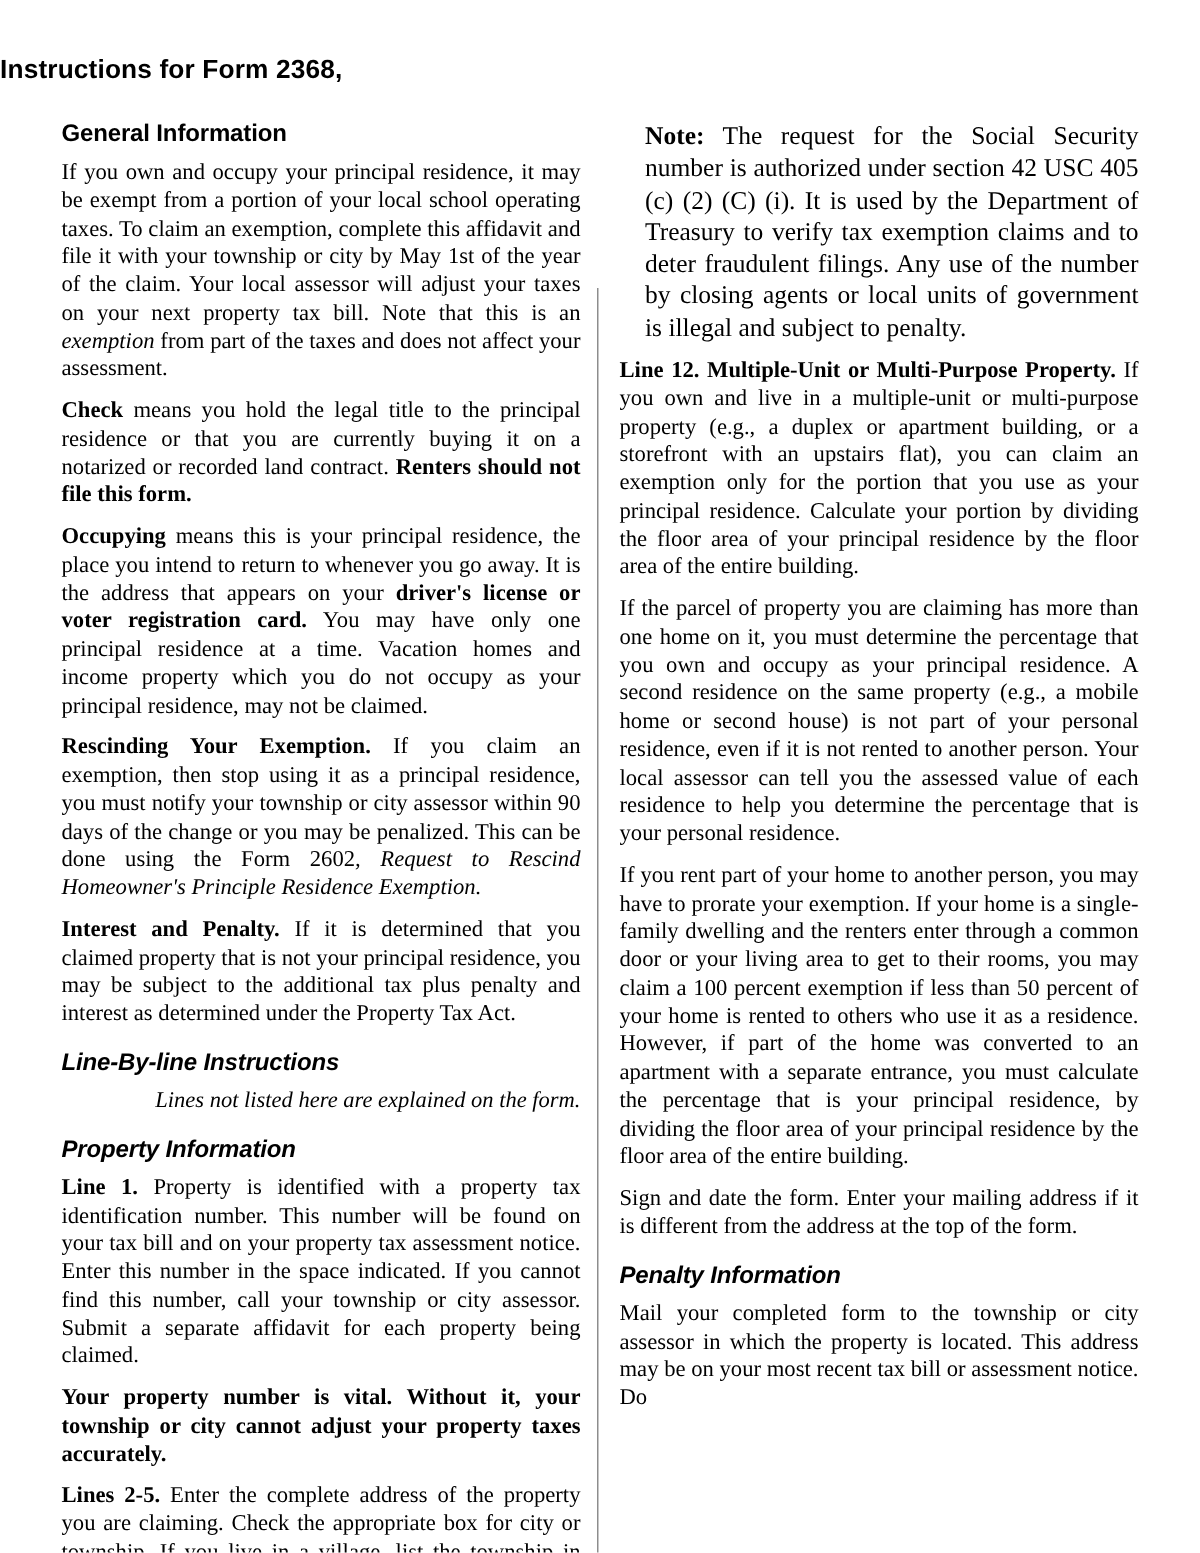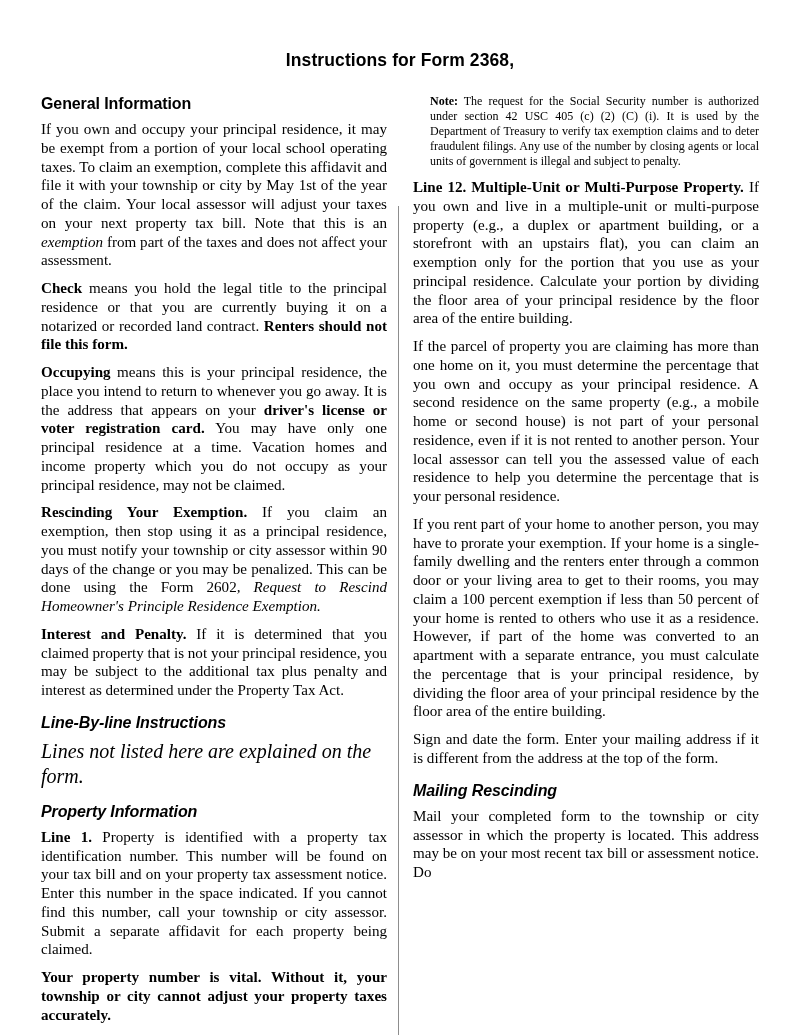--- a/index.html
+++ b/index.html
@@ -19,22 +19,21 @@
   .page {
     width: 800px;
     height: 1035px;
     position: relative;
     box-sizing: border-box;
     padding: 0;
   }
 
   
   .title-block {
-    padding-top: 48px;
-    text-align: center;
+    padding-top: 34px;
     font-family: "Liberation Sans", "DejaVu Sans", sans-serif;
     font-weight: bold;
     font-size: 17.5px;
     line-height: 1.42;
     letter-spacing: 0.1px;
   }
   .title-line { display: block; }
 
   
   .columns {
@@ -79,31 +78,31 @@
     line-height: 1.243;
     text-align: justify;
     text-justify: inter-word;
     hyphens: none;
   }
   p.para:last-child { margin-bottom: 0; }
 
   p.note {
     margin: 0 0 9px 0;
     padding-left: 17px;
-    font-size: 12px;
+    font-size: 17px;
     line-height: 1.255;
     text-align: justify;
   }
 
   p.italic-note {
     margin: 0 0 7px 0;
-    font-size: 20px;
+    font-size: 15px;
     font-style: italic;
     line-height: 1.243;
-    text-align: left;
+    text-align: right;
   }
 
   b, strong { font-weight: bold; }
   i, em { font-style: italic; }
 </style>
 </head>
 <body>
 
 <div class="page">
 
@@ -152,19 +151,19 @@
       <p class="para"><b>Line 12. Multiple-Unit or Multi-Purpose Property.</b><span> If you own and live in a multiple-unit or multi-purpose property (e.g., a duplex or apartment building, or a storefront with an upstairs flat), you can claim an exemption only for the portion that you use as your principal residence. Calculate your portion by dividing the floor area of your principal residence by the floor area of the entire building.</span></p>
 
       <p class="para">If the parcel of property you are claiming has more than one home on it, you must determine the percentage that you own and occupy as your principal residence. A second residence on the same property (e.g., a mobile home or second house) is not part of your personal residence, even if it is not rented to another person. Your local assessor can tell you the assessed value of each residence to help you determine the percentage that is your personal residence.</p>
 
       <p class="para">If you rent part of your home to another person, you may have to prorate your exemption. If your home is a single-family dwelling and the renters enter through a common door or your living area to get to their rooms, you may claim a 100 percent exemption if less than 50 percent of your home is rented to others who use it as a residence. However, if part of the home was converted to an apartment with a separate entrance, you must calculate the percentage that is your principal residence, by dividing the floor area of your principal residence by the floor area of the entire building.</p>
 
 
 
       <p class="para">Sign and date the form. Enter your mailing address if it is different from the address at the top of the form.</p>
 
-      <h2 class="sec tight-top">Mailing Rescinding</h2>
+      <h2 class="sec tight-top">Penalty Information</h2>
 
       <p class="para"><span>Mail your completed form to the township or city assessor in which the property is located. This address may be on your most recent tax bill or assessment notice. Do </span></p>
 
     </div>
   </div>
 </div>
 
 </body></html>

